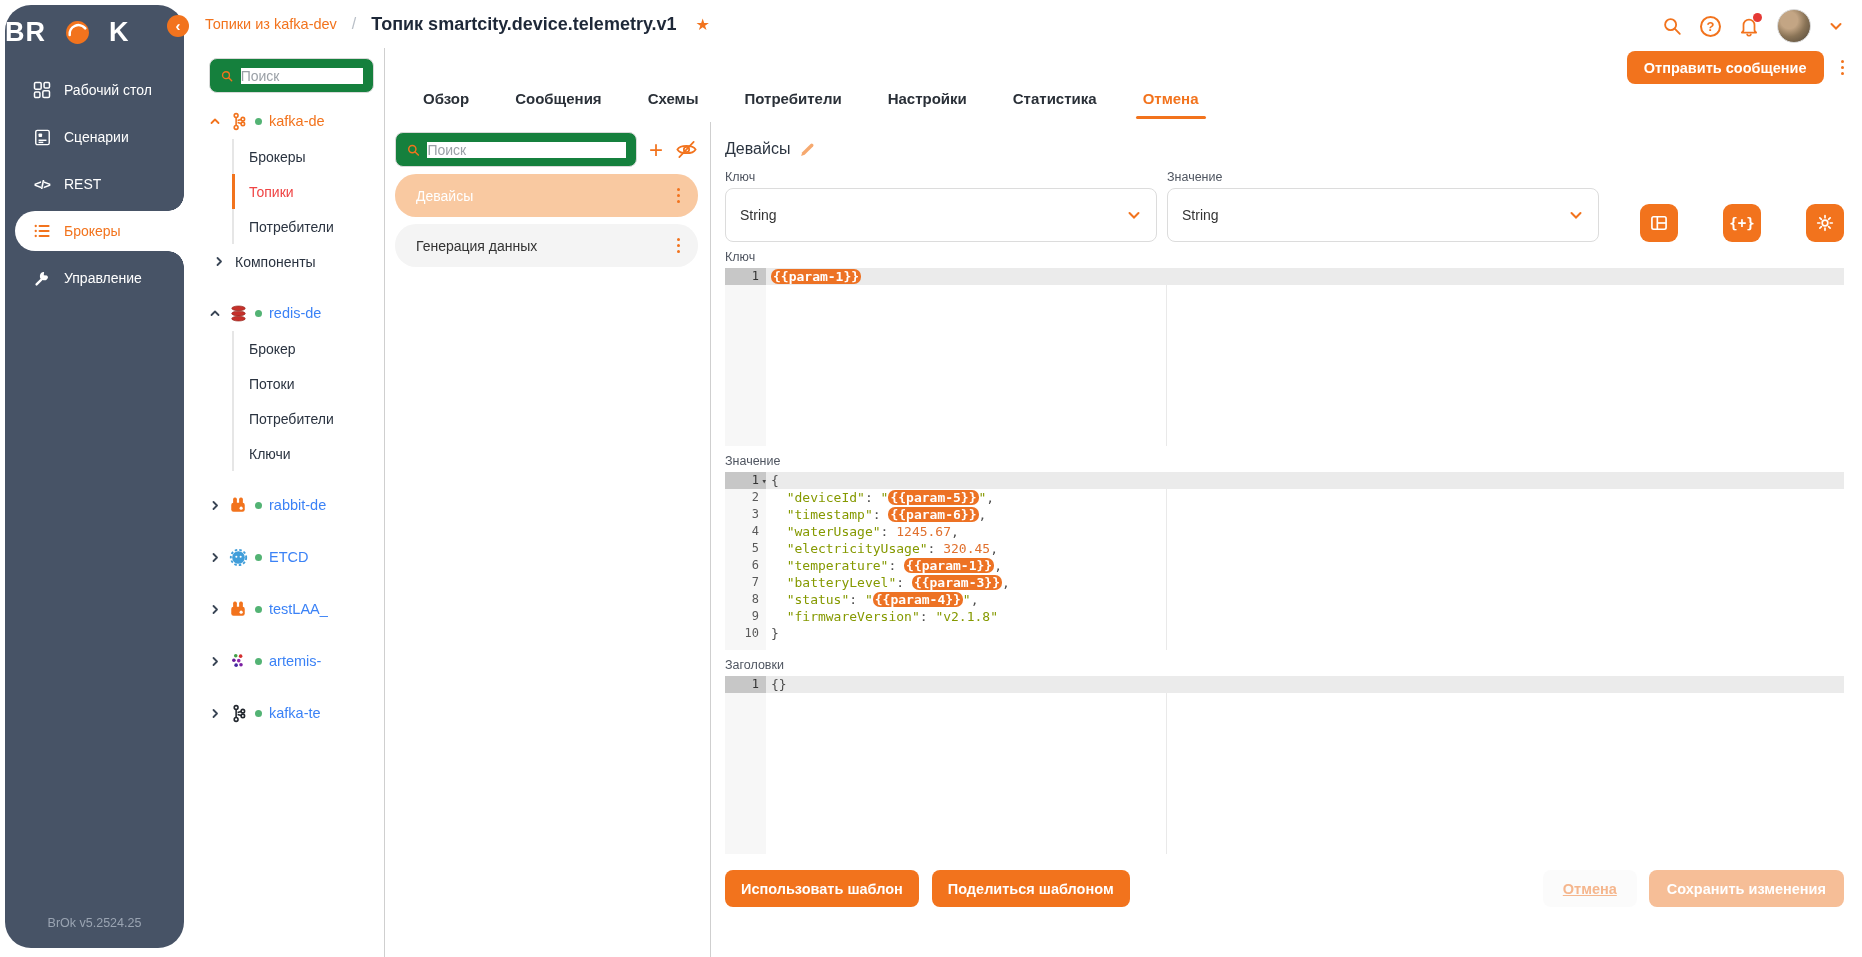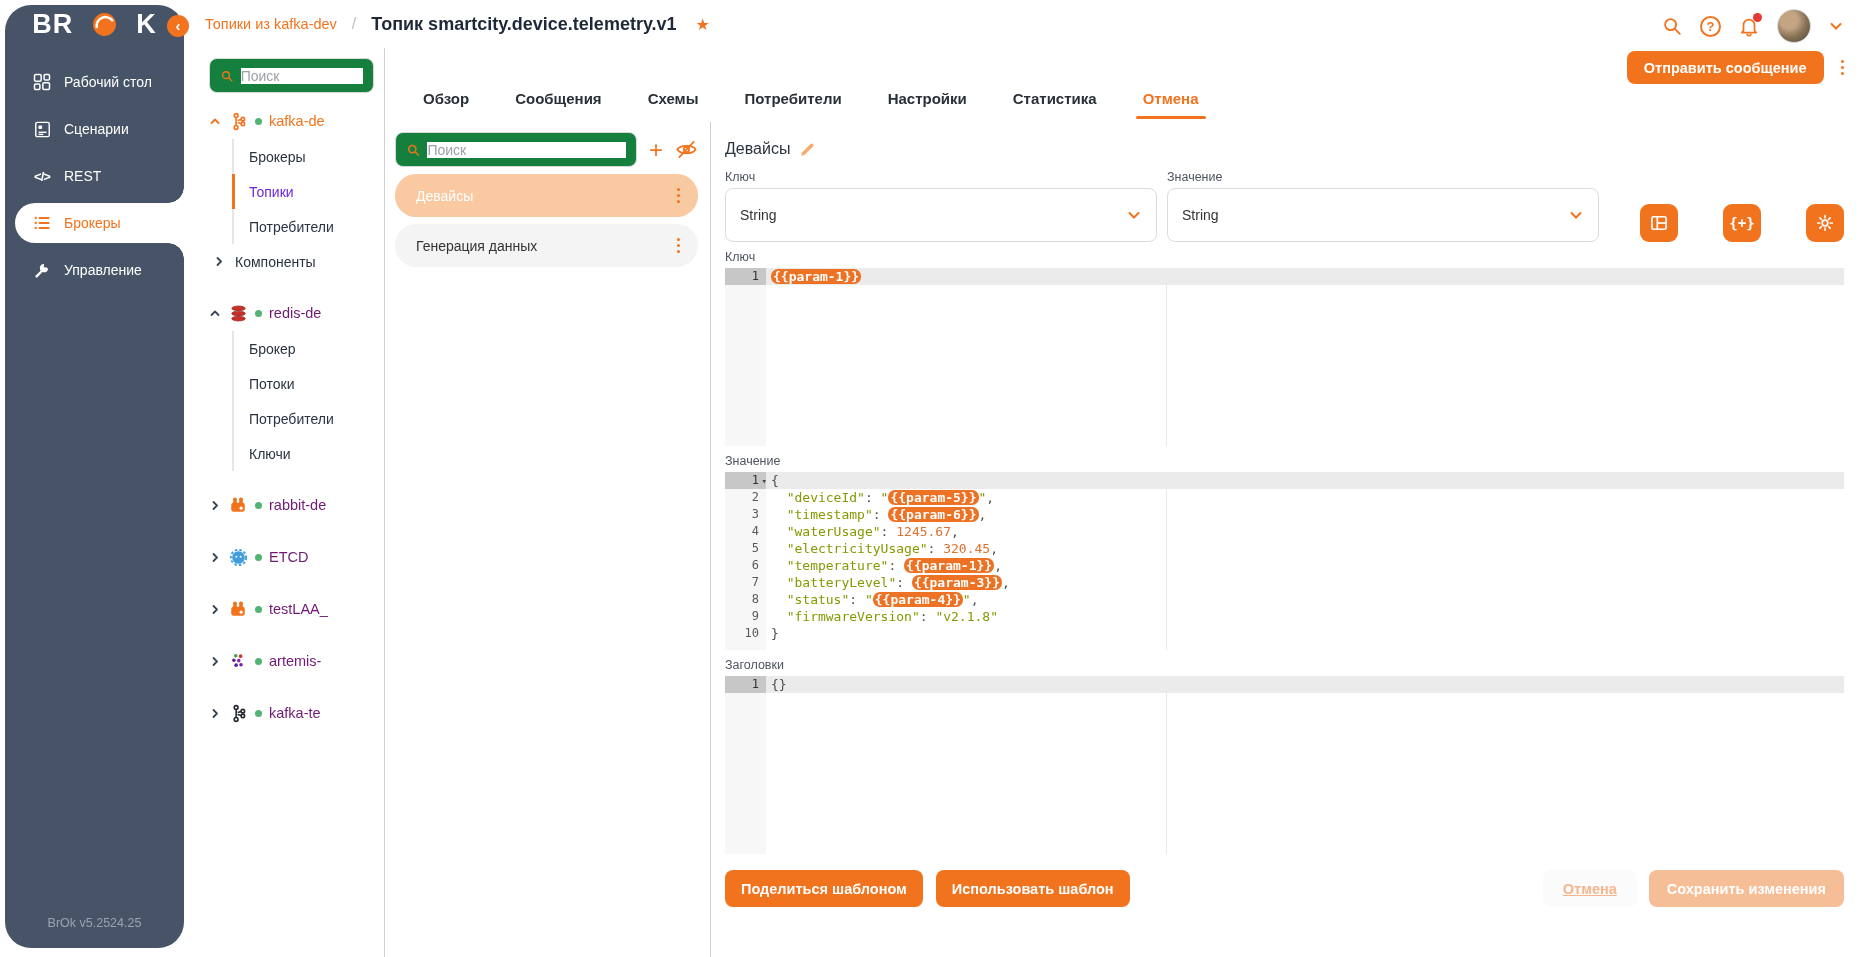--- a/index.html
+++ b/index.html
@@ -3,22 +3,22 @@
 <meta charset="utf-8">
 <style>
   * { margin:0; padding:0; box-sizing:border-box; }
   html,body { background:#fff; }
   body { font-family:"Liberation Sans", sans-serif; }
   .app { position:relative; width:1862px; height:957px; background:#fff; overflow:hidden; }
 
   
   .sidebar { position:absolute; left:5px; top:5px; width:179px; height:943px;
     background:#475366; border-radius:26px; z-index:2; }
-  .logo { display:flex; align-items:center; justify-content:center; gap:18px;
-    margin-top:4px; color:#fff; font-weight:bold; font-size:27px; letter-spacing:1px; }
+  .logo { display:flex; align-items:center; gap:18px;
+    margin-top:12px; color:#fff; font-weight:bold; font-size:27px; letter-spacing:1px; }
   .logo svg { margin:0 1px; }
   .side-nav { margin-top:22px; }
   .nav-item { display:flex; align-items:center; gap:11px; color:#fff; font-size:14px;
     height:40px; padding:0 10px 0 16px; margin:7px 0 7px 10px; cursor:pointer; position:relative; }
   .nav-item .nav-icon { width:22px; display:inline-flex; justify-content:center; }
   .nav-item.active { background:#fff; color:#F2731D; border-radius:22px 0 0 22px; }
   .nav-item.active::before { content:''; position:absolute; right:0; top:-16px; width:16px; height:16px;
     background:radial-gradient(circle at 0 0, rgba(0,0,0,0) 15.5px, #fff 16px); }
   .nav-item.active::after { content:''; position:absolute; right:0; bottom:-16px; width:16px; height:16px;
     background:radial-gradient(circle at 0 100%, rgba(0,0,0,0) 15.5px, #fff 16px); }
@@ -55,29 +55,29 @@
   .tree-panel { position:absolute; left:184px; top:48px; width:201px; bottom:0;
     padding:10px 10px 0 25px; border-right:1px solid #CFCFCF; }
   .search-box { display:flex; align-items:center; gap:7px; border:1px solid #D9D9D9; border-radius:8px;
     height:35px; padding:0 10px; background:#15803d; }
   .search-box input { border:none; outline:none; width:100%; font-size:14px; color:#333;
     font-family:"Liberation Sans", sans-serif; }
   .search-box input::placeholder { color:#9AA0A6; }
   .tree { margin-top:4px; }
   .t-broker { display:flex; align-items:center; gap:7px; height:36px; margin-top:16px; cursor:pointer; }
   .t-broker:first-of-type { margin-top:10px; }
-  .t-broker .t-label { font-size:14.5px; color:#701a75; }
+  .t-broker .t-label { font-size:14.5px; color:#3b82f6; }
   .t-broker.highlight .t-label { color:#F2731D; }
   .t-chev { display:inline-flex; width:12px; color:#3A4656; }
   .t-broker.highlight .t-chev { color:#F2731D; }
   .t-icon { display:inline-flex; width:20px; justify-content:center; }
   .dot { width:7px; height:7px; border-radius:50%; background:#53B374; flex:0 0 auto; }
   .t-child { margin-left:23px; border-left:2px solid #E6E6E6; padding-left:15px; height:35px;
     display:flex; align-items:center; font-size:14px; color:#2A3340; cursor:pointer; }
-  .t-child.active { border-left:3px solid #F2731D; padding-left:14px; color:#6d28d9; }
+  .t-child.active { border-left:3px solid #F2731D; padding-left:14px; color:#ef4444; }
   .t-group { display:flex; align-items:center; gap:10px; height:35px; margin-left:4px;
     font-size:14px; color:#2A3340; cursor:pointer; }
 
   
   .tabs { position:absolute; left:421px; top:90px; display:flex; gap:42px; z-index:1; }
   .tab { font-size:15px; font-weight:bold; color:#2A3038; cursor:pointer; position:relative; padding:0 2px; }
   .tab.active { color:#F2731D; }
   .tab.active::after { content:''; position:absolute; left:-5px; right:-5px; bottom:-12px; height:3px;
     border-radius:2px; background:#F2731D; }
 
@@ -568,20 +568,20 @@
       <div class="editor h-headers" id="editor-headers">
         <div class="gutter-bg"></div>
         <div class="ruler"></div>
       <div class="code-row active">
             <span class="ln">1</span>
             <span class="code"><span class="tk-plain">{}</span></span>
           </div>
         </div>
 
       <div class="footer-actions">
+        <button class="btn btn-orange">Использовать шаблон</button>
         <button class="btn btn-orange">Поделиться шаблоном</button>
-        <button class="btn btn-orange">Использовать шаблон</button>
         <button class="btn btn-cancel">Отмена</button>
         <button class="btn btn-save">Сохранить изменения</button>
       </div>
     </div>
   </div>
 </div>
 
 </body></html>

